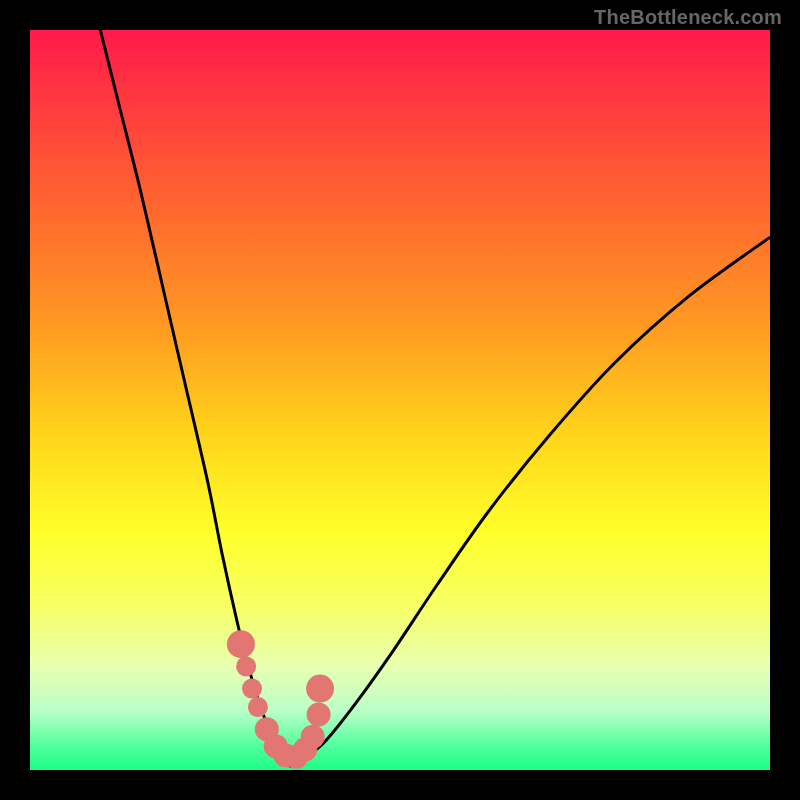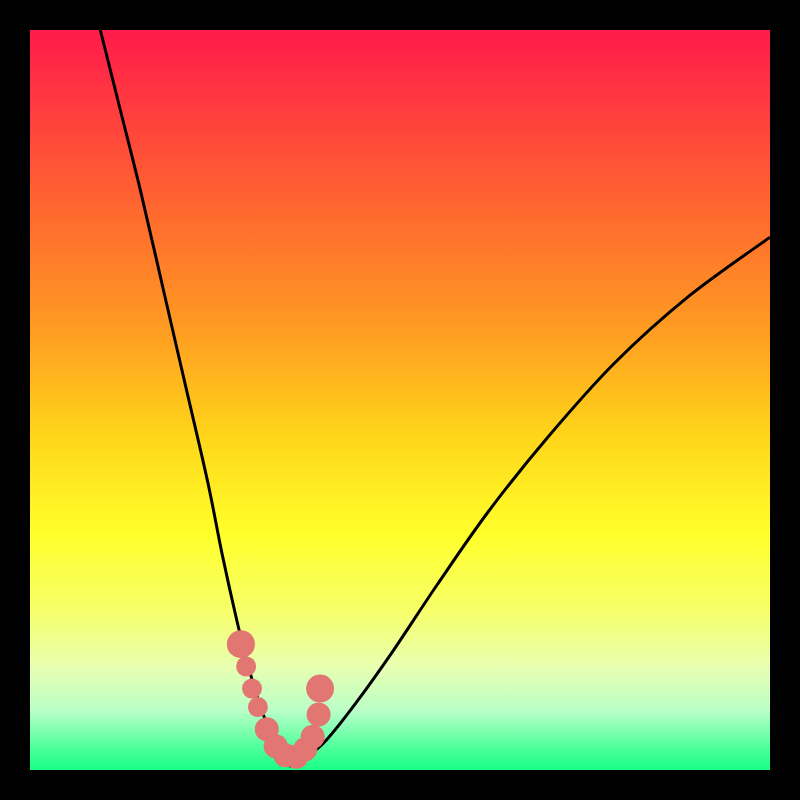--- a/index.html
+++ b/index.html
@@ -72,13 +72,14 @@
           <circle cx="245.68" cy="716.32" r="12" fill="#e27672"></circle>
           <circle cx="255.29999999999998" cy="725.2" r="12" fill="#e27672"></circle>
           <circle cx="266.4" cy="726.68" r="12" fill="#e27672"></circle>
           <circle cx="275.28000000000003" cy="719.28" r="12" fill="#e27672"></circle>
           <circle cx="282.68" cy="706.7" r="12" fill="#e27672"></circle>
           <circle cx="288.6" cy="684.5" r="12" fill="#e27672"></circle>
           <circle cx="290.08" cy="658.6" r="14" fill="#e27672"></circle>
         </g>
     </svg>
   </div>
+  <div class="watermark">TheBottleneck.com</div>
 </div>
 
 </body></html>

